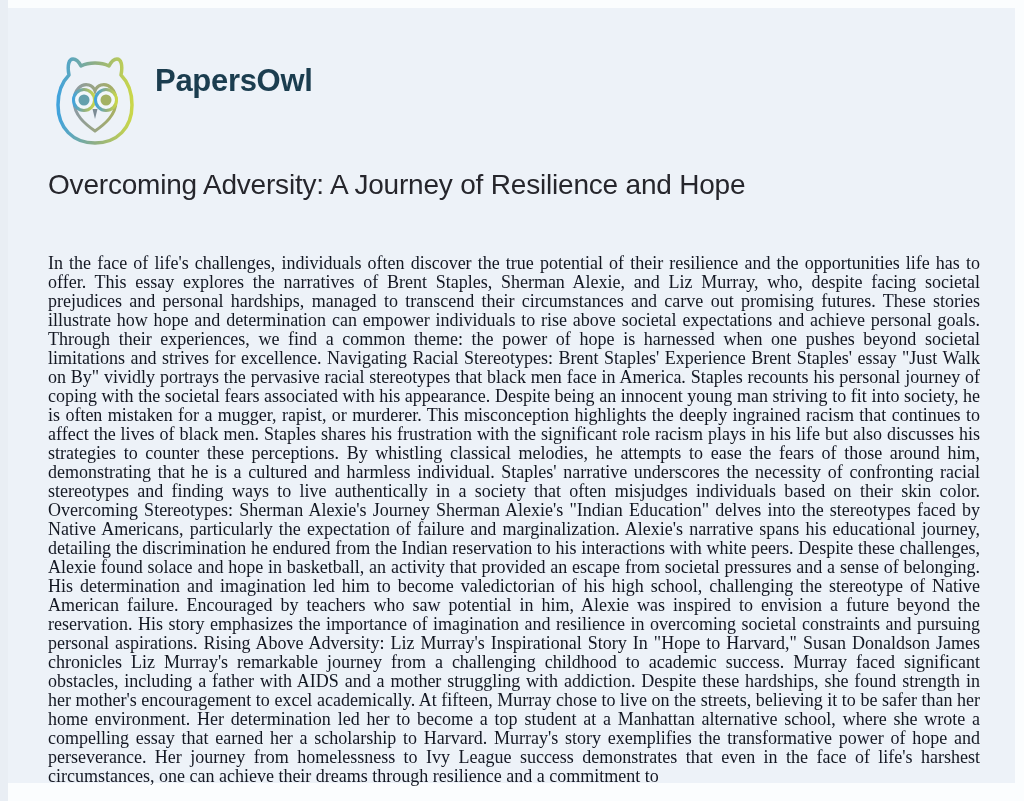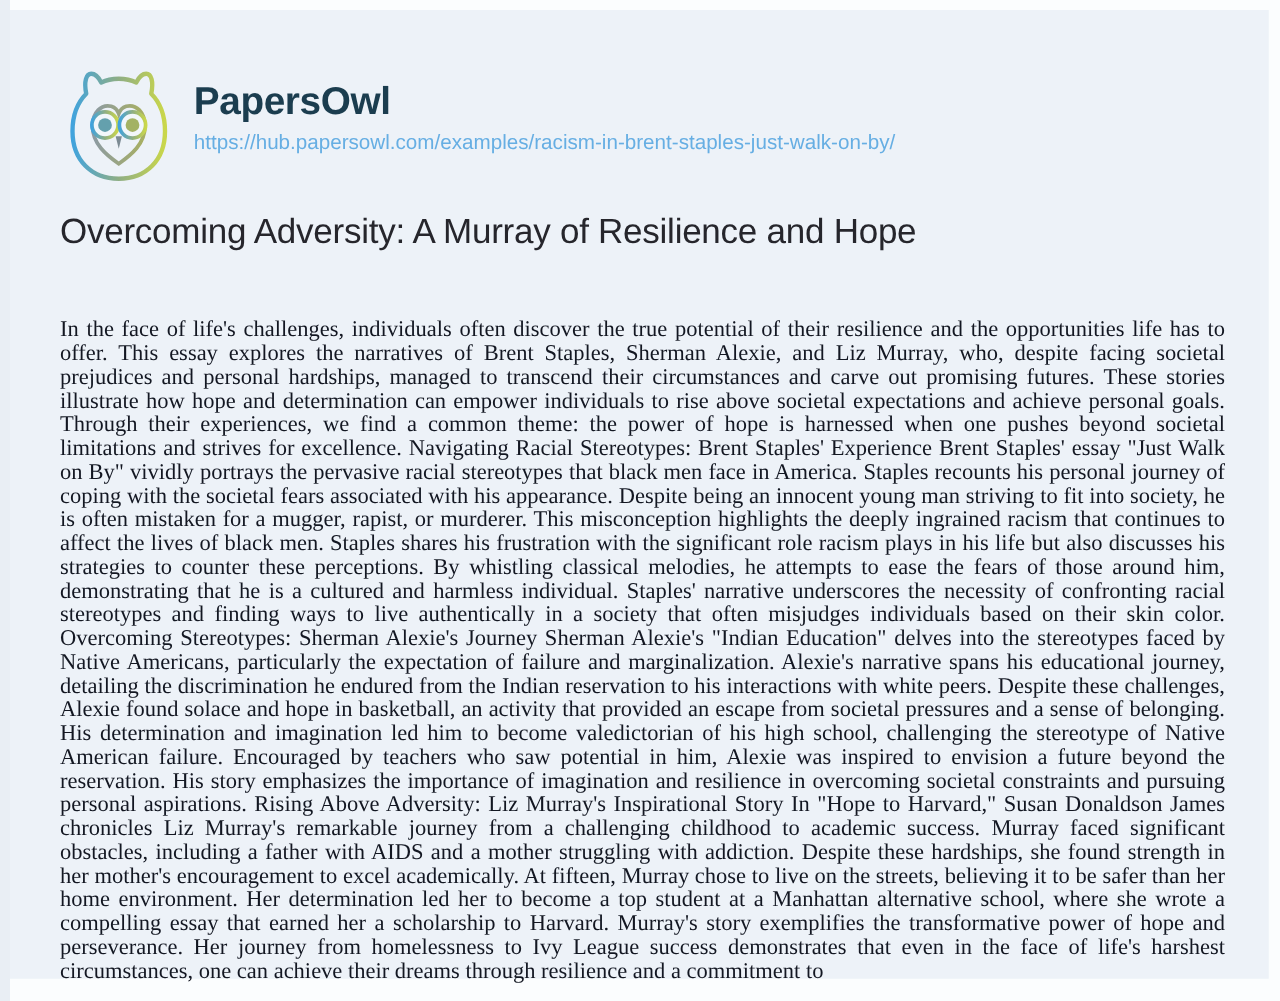--- a/index.html
+++ b/index.html
@@ -70,19 +70,18 @@
       <circle cx="39" cy="49" r="10.5" fill="#f2f7fb" stroke="url(#owlg)" stroke-width="3"></circle>
       <circle cx="61" cy="49" r="10.5" fill="#f2f7fb" stroke="url(#owlg)" stroke-width="3"></circle>
       <circle cx="39" cy="49" r="5.5" fill="#64a0ad"></circle>
       <circle cx="61" cy="49" r="5.5" fill="#a3b264"></circle>
       <path d="M 47.5 58 L 52.5 58 L 50 68 Z" fill="#7c8b94"></path>
     </svg>
   </div>
 
   <div class="brand">PapersOwl</div>
 
-  <a class="url">https://hub.papersowl.com/examples/racism-in-brent-staples-just-walk-on-by/</a>
 
-  <h1 class="title" style="margin:0;">Overcoming Adversity: A Murray of Resilience and Hope</h1>
+  <h1 class="title" style="margin:0;">Overcoming Adversity: A Journey of Resilience and Hope</h1>
 
   <div class="body-text">In the face of life's challenges, individuals often discover the true potential of their resilience and the opportunities life has to offer. This essay explores the narratives of Brent Staples, Sherman Alexie, and Liz Murray, who, despite facing societal prejudices and personal hardships, managed to transcend their circumstances and carve out promising futures. These stories illustrate how hope and determination can empower individuals to rise above societal expectations and achieve personal goals. Through their experiences, we find a common theme: the power of hope is harnessed when one pushes beyond societal limitations and strives for excellence. Navigating Racial Stereotypes: Brent Staples' Experience Brent Staples' essay "Just Walk on By" vividly portrays the pervasive racial stereotypes that black men face in America. Staples recounts his personal journey of coping with the societal fears associated with his appearance. Despite being an innocent young man striving to fit into society, he is often mistaken for a mugger, rapist, or murderer. This misconception highlights the deeply ingrained racism that continues to affect the lives of black men. Staples shares his frustration with the significant role racism plays in his life but also discusses his strategies to counter these perceptions. By whistling classical melodies, he attempts to ease the fears of those around him, demonstrating that he is a cultured and harmless individual. Staples' narrative underscores the necessity of confronting racial stereotypes and finding ways to live authentically in a society that often misjudges individuals based on their skin color. Overcoming Stereotypes: Sherman Alexie's Journey Sherman Alexie's "Indian Education" delves into the stereotypes faced by Native Americans, particularly the expectation of failure and marginalization. Alexie's narrative spans his educational journey, detailing the discrimination he endured from the Indian reservation to his interactions with white peers. Despite these challenges, Alexie found solace and hope in basketball, an activity that provided an escape from societal pressures and a sense of belonging. His determination and imagination led him to become valedictorian of his high school, challenging the stereotype of Native American failure. Encouraged by teachers who saw potential in him, Alexie was inspired to envision a future beyond the reservation. His story emphasizes the importance of imagination and resilience in overcoming societal constraints and pursuing personal aspirations. Rising Above Adversity: Liz Murray's Inspirational Story In "Hope to Harvard," Susan Donaldson James chronicles Liz Murray's remarkable journey from a challenging childhood to academic success. Murray faced significant obstacles, including a father with AIDS and a mother struggling with addiction. Despite these hardships, she found strength in her mother's encouragement to excel academically. At fifteen, Murray chose to live on the streets, believing it to be safer than her home environment. Her determination led her to become a top student at a Manhattan alternative school, where she wrote a compelling essay that earned her a scholarship to Harvard. Murray's story exemplifies the transformative power of hope and perseverance. Her journey from homelessness to Ivy League success demonstrates that even in the face of life's harshest circumstances, one can achieve their dreams through resilience and a commitment to</div>
 
 </div>
 
 </body></html>

